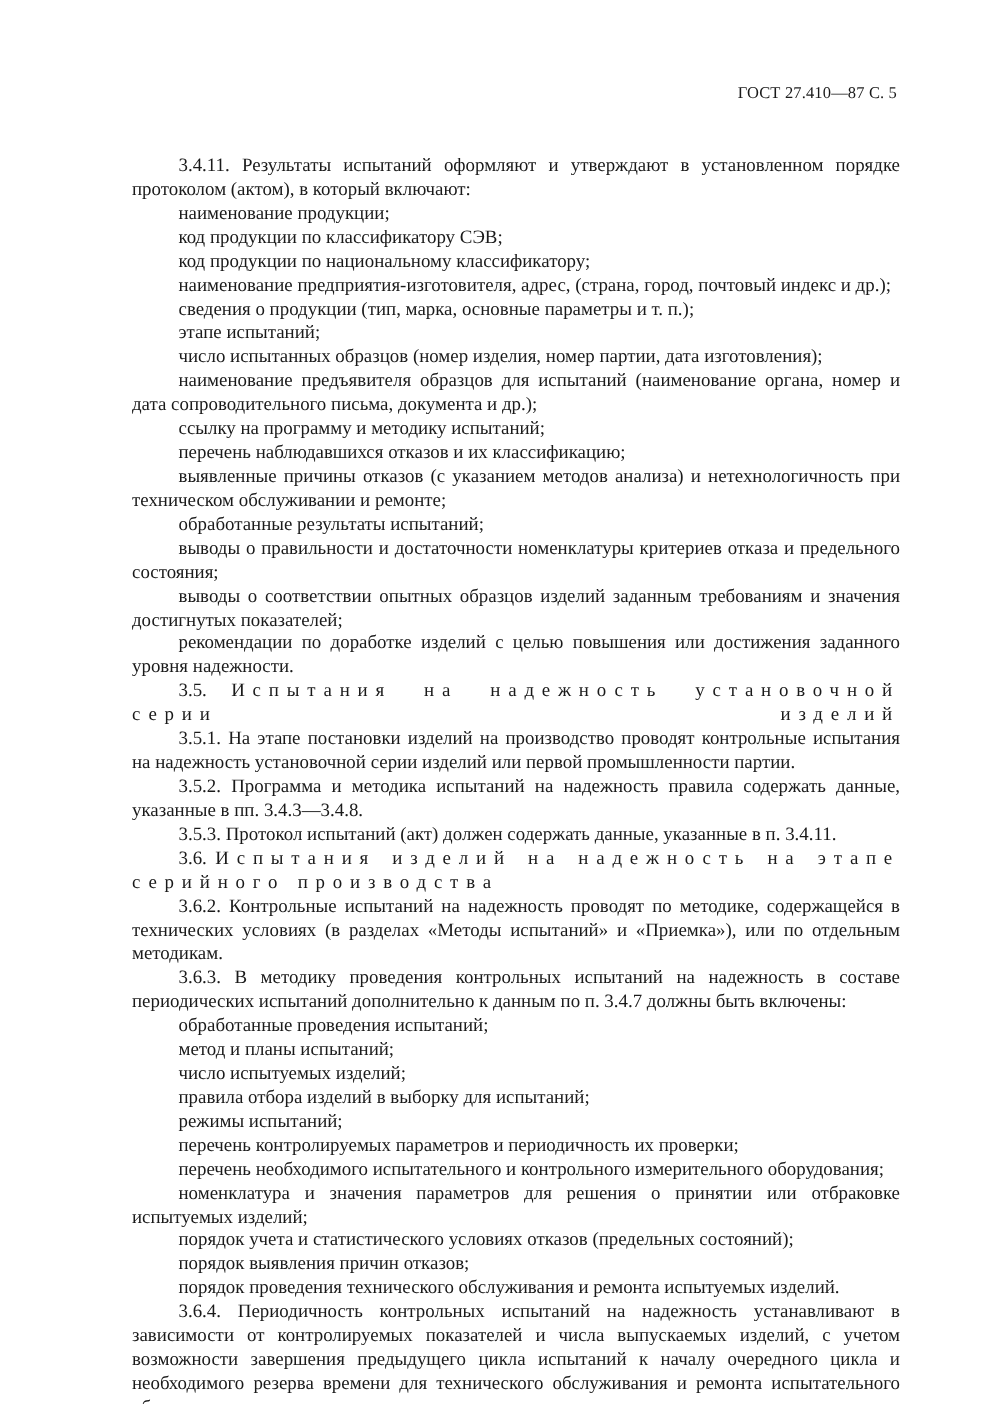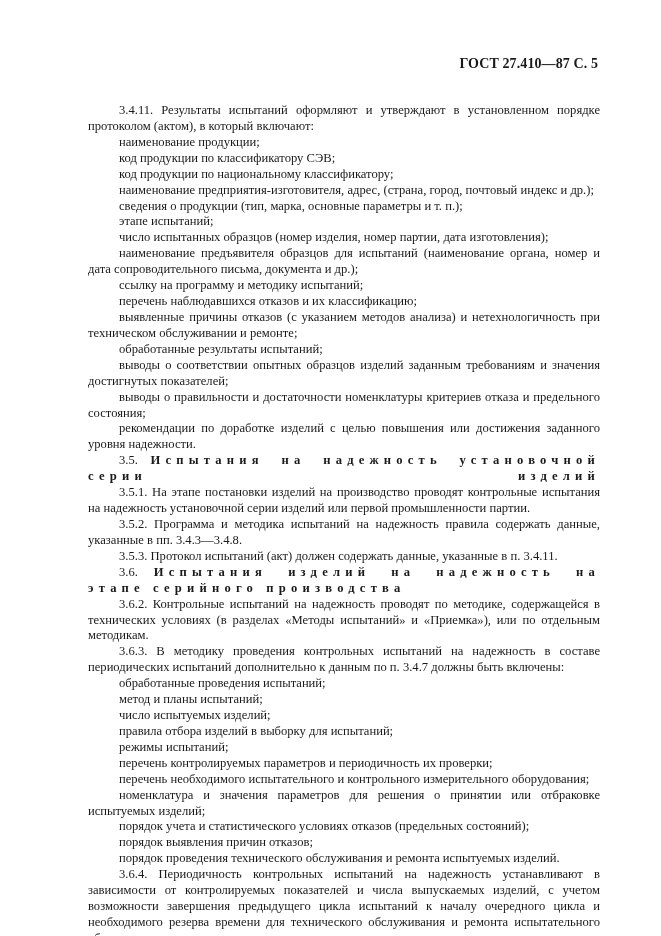--- a/index.html
+++ b/index.html
@@ -1,23 +1,23 @@
 <!DOCTYPE html>
 <html><head>
 <meta charset="utf-8">
 <style>
   html, body { margin: 0; padding: 0; background: #ffffff; }
   body { width: 661px; height: 936px; position: relative; overflow: hidden;
          font-family: "Liberation Serif", "DejaVu Serif", serif; color: #1a1a1a; }
-  .header { position: absolute; top: 56px; right: 63px; font-weight: bold; font-size: 14px;
+  .header { position: absolute; top: 56px; right: 63px; font-weight: normal; font-size: 11px;
             letter-spacing: 0.1px; }
   .content { position: absolute; top: 103px; left: 88px; width: 512px; font-size: 12.6px;
              line-height: 15.92px; }
   .p { margin: 0; text-indent: 31px; text-align: justify; text-align-last: left; }
-  .p.heading .title { letter-spacing: 5.2px; font-weight: bold; }
+  .p.heading .title { letter-spacing: 5.2px; }
   .p.heading { text-align-last: justify; }
   .p.heading.h36 { text-align-last: left; }
 </style>
 </head>
 <body>
 
 <div class="header">ГОСТ 27.410—87 С. 5</div>
 
 <div class="content">
   <p class="p">3.4.11. Результаты испытаний оформляют и утверждают в установленном порядке протоколом (актом), в который включают:</p>
@@ -26,22 +26,22 @@
   <p class="p">код продукции по национальному классификатору;</p>
   <p class="p">наименование предприятия-изготовителя, адрес, (страна, город, почтовый индекс и др.);</p>
   <p class="p">сведения о продукции (тип, марка, основные параметры и т. п.);</p>
   <p class="p">этапе испытаний;</p>
   <p class="p">число испытанных образцов (номер изделия, номер партии, дата изготовления);</p>
   <p class="p">наименование предъявителя образцов для испытаний (наименование органа, номер и дата сопроводительного письма, документа и др.);</p>
   <p class="p">ссылку на программу и методику испытаний;</p>
   <p class="p">перечень наблюдавшихся отказов и их классификацию;</p>
   <p class="p">выявленные причины отказов (с указанием методов анализа) и нетехнологичность при техническом обслуживании и ремонте;</p>
   <p class="p">обработанные результаты испытаний;</p>
+  <p class="p">выводы о правильности и достаточности номенклатуры критериев отказа и предельного состояния;</p>
   <p class="p">выводы о соответствии опытных образцов изделий заданным требованиям и значения достигнутых показателей;</p>
-  <p class="p">выводы о правильности и достаточности номенклатуры критериев отказа и предельного состояния;</p>
   <p class="p">рекомендации по доработке изделий с целью повышения или достижения заданного уровня надежности.</p>
   <p class="p heading"><span>3.5.</span> <span class="title">Испытания на надежность установочной серии изделий</span></p>
   <p class="p">3.5.1. На этапе постановки изделий на производство проводят контрольные испытания на надежность установочной серии изделий или первой промышленности партии.</p>
   <p class="p">3.5.2. Программа и методика испытаний на надежность правила содержать данные, указанные в пп. 3.4.3—3.4.8.</p>
   <p class="p">3.5.3. Протокол испытаний (акт) должен содержать данные, указанные в п. 3.4.11.</p>
   <p class="p heading h36"><span>3.6.</span> <span class="title">Испытания изделий на надежность на этапе серийного производства</span></p>
   <p class="p">3.6.2. Контрольные испытаний на надежность проводят по методике, содержащейся в технических условиях (в разделах «Методы испытаний» и «Приемка»), или по отдельным методикам.</p>
   <p class="p">3.6.3. В методику проведения контрольных испытаний на надежность в составе периодических испытаний дополнительно к данным по п. 3.4.7 должны быть включены:</p>
   <p class="p">обработанные проведения испытаний;</p>
   <p class="p">метод и планы испытаний;</p>

